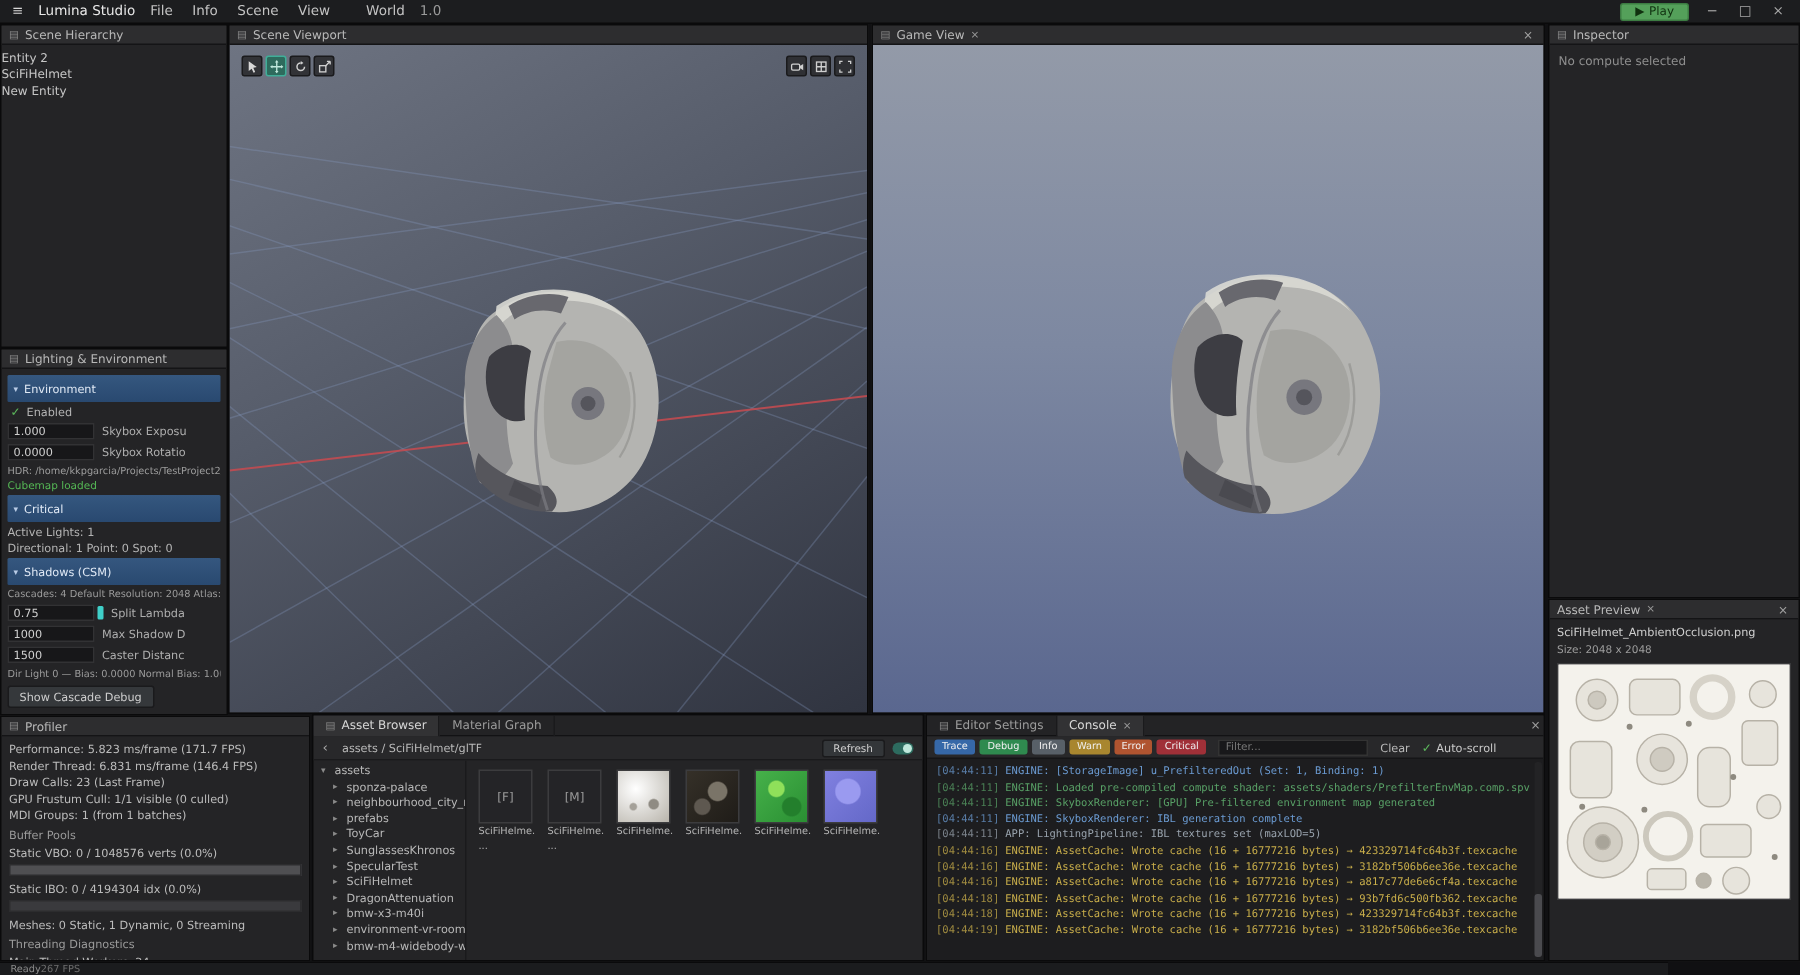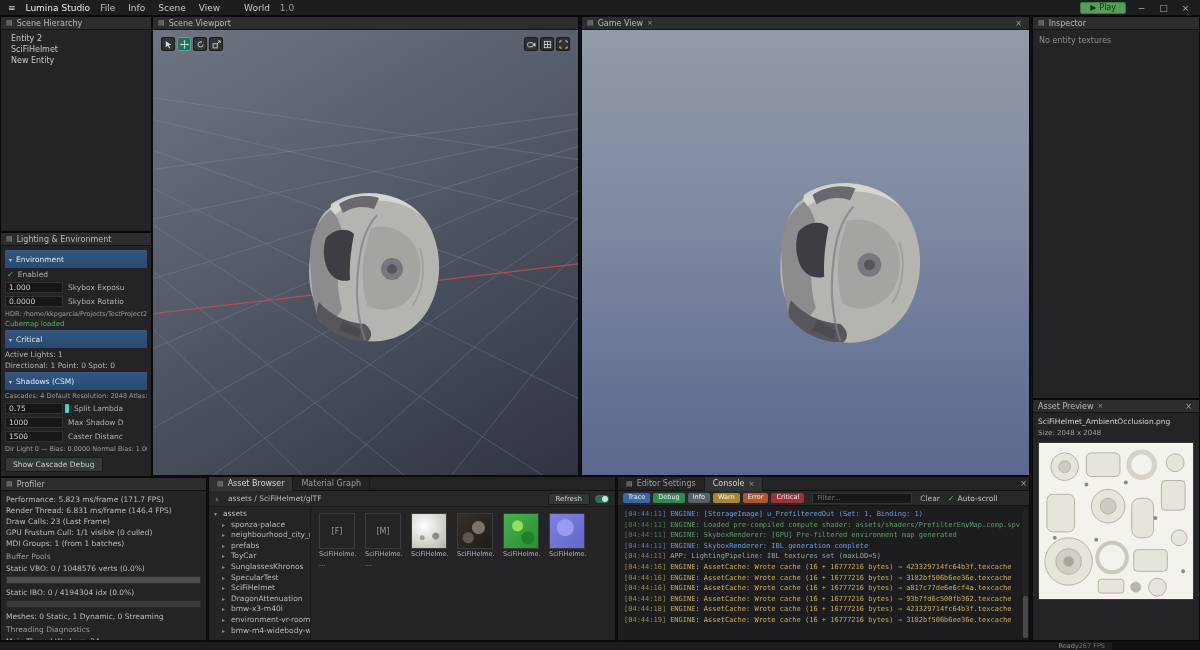--- a/index.html
+++ b/index.html
@@ -31,21 +31,21 @@
 .p-prof{left:0;top:477px;width:207px;height:164px}
 .p-view{left:152px;top:16px;width:427px;height:460px}
 .p-game{left:581px;top:16px;width:449px;height:460px}
 .p-insp{left:1032px;top:16px;width:168px;height:383px}
 .p-aprev{left:1032px;top:399px;width:168px;height:242px}
 .p-ab{left:208px;top:476px;width:408px;height:165px}
 .p-con{left:617px;top:476px;width:413px;height:165px}
 
 
 .hier{padding:3px 0}
-.hitem{font-size:8px;color:#c6c6c6;line-height:11px;padding-left:10px}
+.hitem{font-size:8px;color:#c6c6c6;line-height:11px;}
 
 
 .lbody{padding:2px 4px;font-size:7.5px;color:#b4b4b4}
 .subhead{background:linear-gradient(#35577f,#294970);color:#e0e9f5;font-size:7.5px;height:18px;display:flex;align-items:center;gap:4px;padding:0 4px;margin:2px 0;border-radius:1px}
 .subhead .ch{font-size:6px;color:#b9cce6}
 .chk{margin:2px 0 3px 2px;display:flex;gap:4px;align-items:center;font-size:7.5px}
 .ckmark{color:#5cb85c;font-size:8px}
 .lrow{display:flex;align-items:center;gap:5px;margin:3px 0}
 .valbox{background:#171719;border:1px solid #323234;width:58px;height:11px;line-height:9px;padding:0 3px;color:#cfcfcf;font-size:7.5px}
 .llabel{color:#aeaeae;white-space:nowrap;overflow:hidden}
@@ -126,21 +126,21 @@
 .logline{white-space:nowrap;overflow:hidden}
 .logline .t{opacity:.75;margin-right:4px}
 .logline.info{color:#6b9bd2}
 .logline.debug{color:#58a066}
 .logline.trace{color:#98a2ac}
 .logline.warn{color:#c9ae4a}
 .conscroll{position:absolute;right:1px;top:2px;bottom:2px;width:5px;background:#232325;border-radius:2px}
 .scrollthumb{position:absolute;bottom:0;width:5px;height:42px;background:#4a4a4e;border-radius:2px}
 
 
-.statusbar{position:absolute;left:0;bottom:0;width:1112px;height:9px;background:#1b1c1e;border-top:1px solid #0a0a0b;display:flex;align-items:center;justify-content:flex-end;padding:0 7px;font-size:6.5px;color:#8c8c8c}
+.statusbar{position:absolute;left:0;bottom:0;width:1112px;height:9px;background:#1b1c1e;border-top:1px solid #0a0a0b;display:flex;align-items:center;justify-content:flex-start;padding:0 7px;font-size:6.5px;color:#8c8c8c}
 .statusbar .fps{color:#6e6e6e}
 </style>
 </head>
 <body>
 
 <svg width="0" height="0" style="position:absolute" aria-hidden="true">
   <defs>
     <g id="helmetShape">
       <path d="M72,42 C100,16 152,18 174,52 C190,78 190,114 175,140 C162,162 138,174 112,171 C88,168 71,155 63,136 C56,120 55,104 57,86 C59,68 64,50 72,42 Z" fill="#b4b4b1"></path>
       <path d="M78,34 C104,16 148,20 168,46 C152,30 118,26 96,36 C86,40 80,46 76,52 Z" fill="#d9d9d4" opacity="0.9"></path>
@@ -375,21 +375,21 @@
           <use href="#helmetShape"></use>
         </svg>
     </div>
   </section>
 
   <section class="panel p-insp">
     <div class="phead">
       <span class="pico">▤</span>
       <span>Inspector</span>
     </div>
-    <div class="inspbody">No entity textures</div>
+    <div class="inspbody">No compute selected</div>
   </section>
 
   <section class="panel p-aprev">
     <div class="phead">
       <span>Asset Preview</span>
       <span class="tabclose">×</span>
       <span class="panelclose">×</span>
     </div>
     <div class="apbody">
       <div class="apfile">SciFiHelmet_AmbientOcclusion.png</div>

